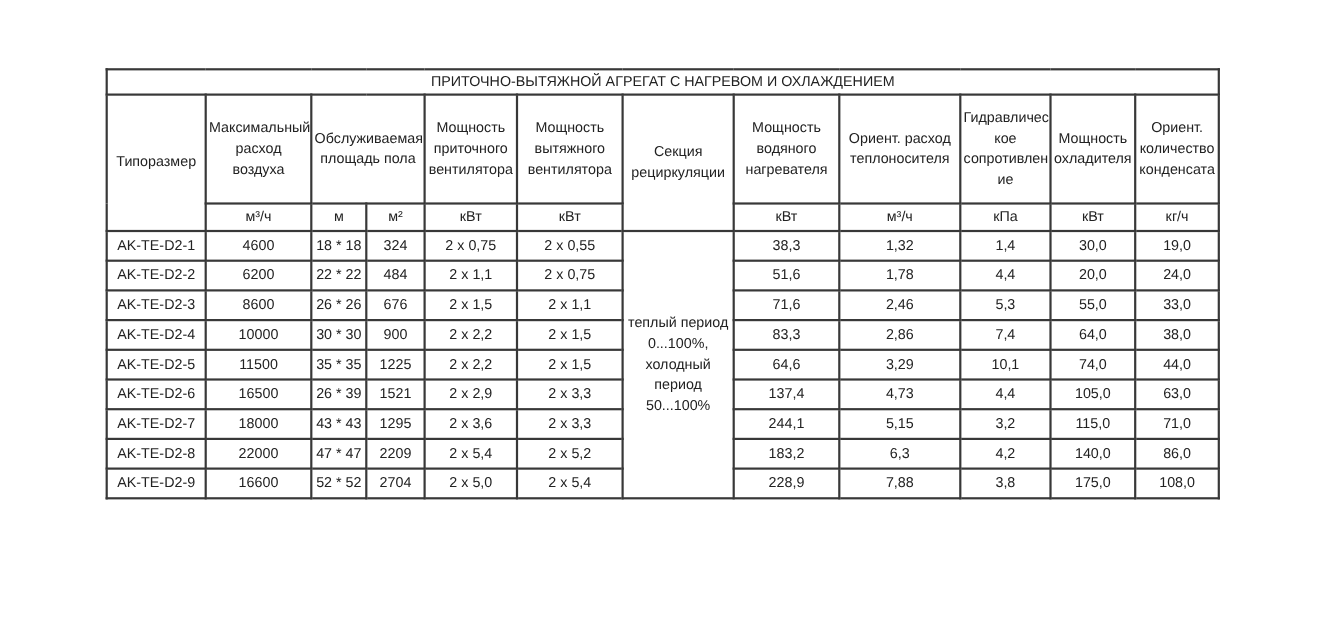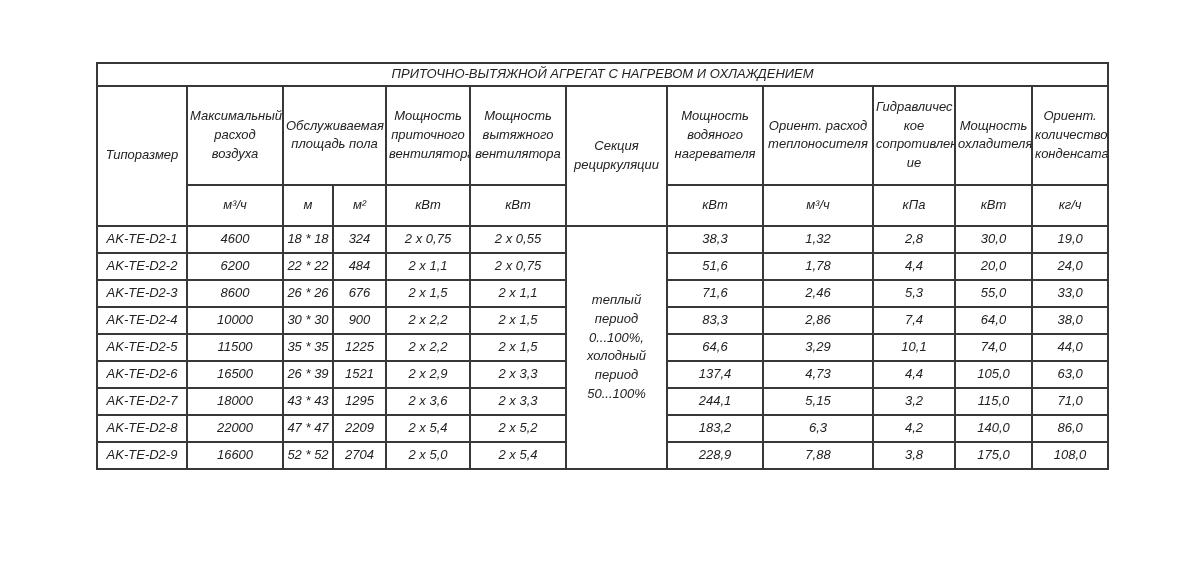--- a/index.html
+++ b/index.html
@@ -17,21 +17,20 @@
   }
   .sheet {
     position: absolute;
     left: 96px;
     top: 62px;
   }
   table.spec {
     border-collapse: collapse;
     table-layout: fixed;
     width: 1011px;
-    font-style: italic;
   }
   table.spec th,
   table.spec td {
     border: 2px solid #383838;
     text-align: center;
     vertical-align: middle;
     font-size: 13px;
     font-weight: 400;
     line-height: 1.45;
     padding: 1px 2px;
@@ -42,21 +41,21 @@
   td.title-cell {
     height: 17px;
     font-weight: 700;
     line-height: 15px;
     padding: 1px 2px;
   }
   tr.header-row th {
     height: 99px;
   }
   tr.units-row th {
-    height: 41px;
+    height: 25px;
   }
   tbody.data td {
     height: 27px;
   }
   .b {
     font-weight: 700;
     margin-left: 28px;
   }
 </style>
 </head>
@@ -132,21 +131,21 @@
         <td>324</td>
         <td>2 x 0,75</td>
         <td>2 x 0,55</td>
         <td rowspan="9">теплый период
 0...100%,
 холодный
 период
 50...100%</td>
         <td>38,3</td>
         <td>1,32</td>
-        <td>2,8</td>
+        <td>1,4</td>
         <td>30,0</td>
         <td>19,0</td>
       </tr>
       <tr>
         <td class="b">AK-TE-D2-2</td>
         <td>6200</td>
         <td>22 * 22</td>
         <td>484</td>
         <td>2 x 1,1</td>
         <td>2 x 0,75</td>

